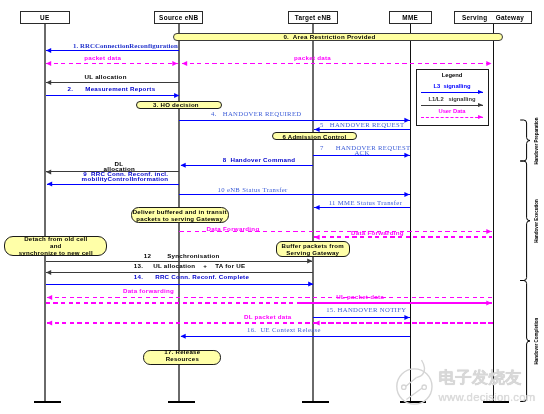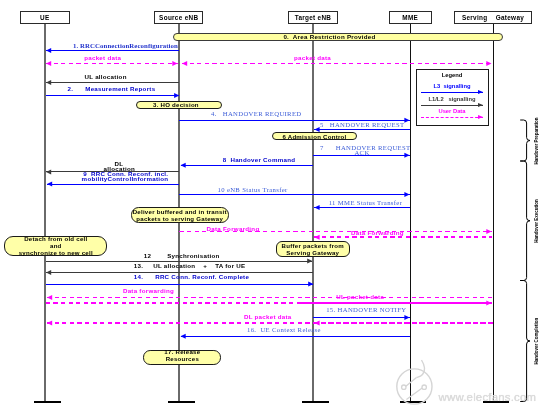--- a/index.html
+++ b/index.html
@@ -257,15 +257,16 @@
     <div class="phase-label" style="position: absolute; left: 537px; top: 220.75px; transform: translate(-50%, -50%) rotate(-90deg); transform-origin: 50% 50%;">Handover Execution</div>
     <div class="phase-label" style="position: absolute; left: 537px; top: 341px; transform: translate(-50%, -50%) rotate(-90deg); transform-origin: 50% 50%;">Handover Completion</div>
     <div style="position: absolute; left: 392px; top: 362px; width: 152px; height: 52px;">
       <svg width="152" height="52" viewBox="0 0 152 52" style="overflow: visible; position: absolute; left: 0px; top: 0px;">
         <circle cx="22.4" cy="24.5" r="17.6" fill="none" stroke="#d5d5d5" stroke-width="1.4"></circle>
         <path d="M29.5 -2 C33.5 4.5 33.2 9.4 30.5 12.5 C28.2 15.2 26.3 14.8 24.5 15.4" fill="none" stroke="#d5d5d5" stroke-width="1.4"></path>
         <path d="M12.6 25.2 L24.5 15.4 M31.2 25.2 L14.4 37.5" fill="none" stroke="#d5d5d5" stroke-width="1.3"></path>
         <circle cx="11.8" cy="25.2" r="2.2" fill="#fff" stroke="#d5d5d5" stroke-width="1.3"></circle>
         <circle cx="32.2" cy="25.2" r="2.2" fill="#fff" stroke="#d5d5d5" stroke-width="1.3"></circle>
       </svg>
-      <div style="position: absolute; left: 46.6px; top: 29.6px; font-size: 11.4px; color: rgb(221, 221, 221); letter-spacing: 0.2px; line-height: 1; font-family: &quot;Liberation Sans&quot;, sans-serif; text-shadow: rgb(198, 198, 198) 0px 0px 0.7px;">www.elecfans.com</div>
+      <div style="position: absolute; left: 46.6px; top: 7.5px; font-size: 16.6px; font-weight: bold; color: rgb(216, 216, 216); line-height: 1; letter-spacing: 0px; font-family: &quot;DejaVu Sans&quot;, sans-serif; text-shadow: rgb(189, 189, 189) 0px 0px 0.7px;">电子发烧友</div>
+      <div style="position: absolute; left: 46.6px; top: 29.6px; font-size: 11.4px; color: rgb(221, 221, 221); letter-spacing: 0.2px; line-height: 1; font-family: &quot;Liberation Sans&quot;, sans-serif; text-shadow: rgb(198, 198, 198) 0px 0px 0.7px;">www.decision.com</div>
     </div>
   </div>
 
 </body></html>

